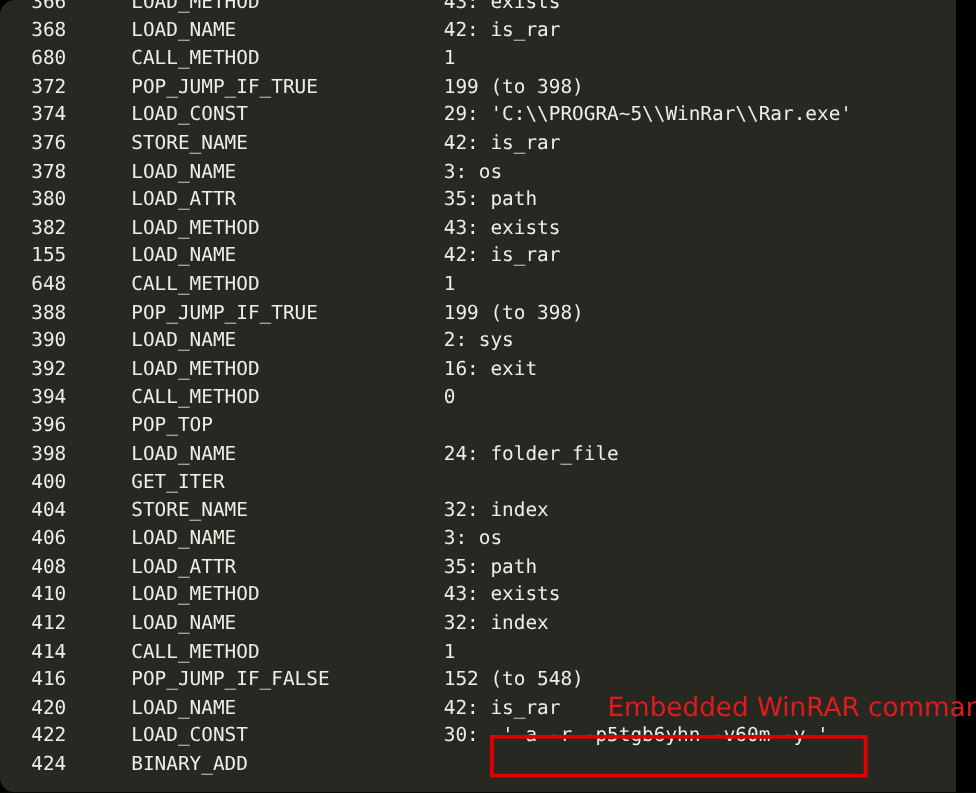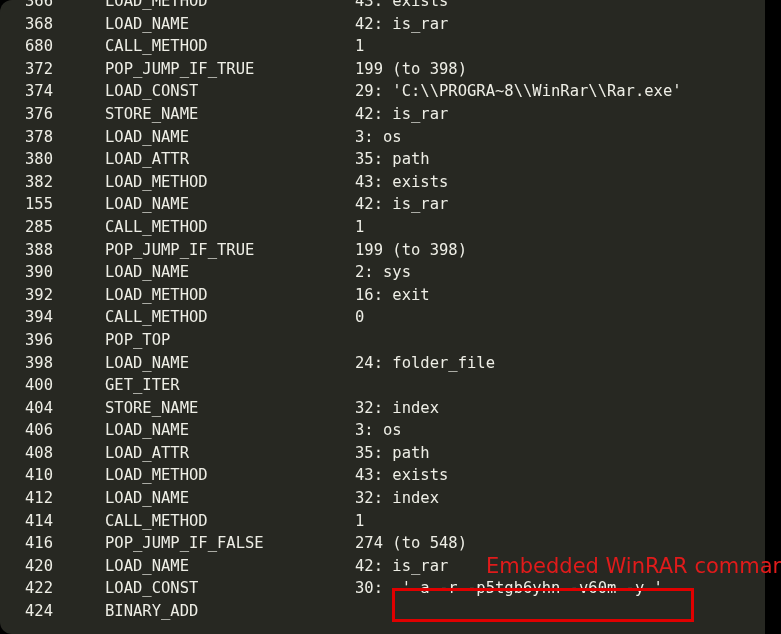--- a/index.html
+++ b/index.html
@@ -121,41 +121,41 @@
 <body>
 
 <div id="screen">
 
   <div id="disasm-panel">
     <div id="code-listing">
         <div class="code-row"><span class="col-offset">366</span><span class="col-opcode">LOAD_METHOD</span><span class="col-arg">43: exists</span></div>
         <div class="code-row"><span class="col-offset">368</span><span class="col-opcode">LOAD_NAME</span><span class="col-arg">42: is_rar</span></div>
         <div class="code-row"><span class="col-offset">680</span><span class="col-opcode">CALL_METHOD</span><span class="col-arg">1</span></div>
         <div class="code-row"><span class="col-offset">372</span><span class="col-opcode">POP_JUMP_IF_TRUE</span><span class="col-arg">199 (to 398)</span></div>
-        <div class="code-row"><span class="col-offset">374</span><span class="col-opcode">LOAD_CONST</span><span class="col-arg">29: 'C:\\PROGRA~8\\WinRar\\Rar.exe'</span></div>
+        <div class="code-row"><span class="col-offset">374</span><span class="col-opcode">LOAD_CONST</span><span class="col-arg">29: 'C:\\PROGRA~5\\WinRar\\Rar.exe'</span></div>
         <div class="code-row"><span class="col-offset">376</span><span class="col-opcode">STORE_NAME</span><span class="col-arg">42: is_rar</span></div>
         <div class="code-row"><span class="col-offset">378</span><span class="col-opcode">LOAD_NAME</span><span class="col-arg">3: os</span></div>
         <div class="code-row"><span class="col-offset">380</span><span class="col-opcode">LOAD_ATTR</span><span class="col-arg">35: path</span></div>
         <div class="code-row"><span class="col-offset">382</span><span class="col-opcode">LOAD_METHOD</span><span class="col-arg">43: exists</span></div>
         <div class="code-row"><span class="col-offset">155</span><span class="col-opcode">LOAD_NAME</span><span class="col-arg">42: is_rar</span></div>
-        <div class="code-row"><span class="col-offset">285</span><span class="col-opcode">CALL_METHOD</span><span class="col-arg">1</span></div>
+        <div class="code-row"><span class="col-offset">648</span><span class="col-opcode">CALL_METHOD</span><span class="col-arg">1</span></div>
         <div class="code-row"><span class="col-offset">388</span><span class="col-opcode">POP_JUMP_IF_TRUE</span><span class="col-arg">199 (to 398)</span></div>
         <div class="code-row"><span class="col-offset">390</span><span class="col-opcode">LOAD_NAME</span><span class="col-arg">2: sys</span></div>
         <div class="code-row"><span class="col-offset">392</span><span class="col-opcode">LOAD_METHOD</span><span class="col-arg">16: exit</span></div>
         <div class="code-row"><span class="col-offset">394</span><span class="col-opcode">CALL_METHOD</span><span class="col-arg">0</span></div>
         <div class="code-row"><span class="col-offset">396</span><span class="col-opcode">POP_TOP</span><span class="col-arg"></span></div>
         <div class="code-row"><span class="col-offset">398</span><span class="col-opcode">LOAD_NAME</span><span class="col-arg">24: folder_file</span></div>
         <div class="code-row"><span class="col-offset">400</span><span class="col-opcode">GET_ITER</span><span class="col-arg"></span></div>
         <div class="code-row"><span class="col-offset">404</span><span class="col-opcode">STORE_NAME</span><span class="col-arg">32: index</span></div>
         <div class="code-row"><span class="col-offset">406</span><span class="col-opcode">LOAD_NAME</span><span class="col-arg">3: os</span></div>
         <div class="code-row"><span class="col-offset">408</span><span class="col-opcode">LOAD_ATTR</span><span class="col-arg">35: path</span></div>
         <div class="code-row"><span class="col-offset">410</span><span class="col-opcode">LOAD_METHOD</span><span class="col-arg">43: exists</span></div>
         <div class="code-row"><span class="col-offset">412</span><span class="col-opcode">LOAD_NAME</span><span class="col-arg">32: index</span></div>
         <div class="code-row"><span class="col-offset">414</span><span class="col-opcode">CALL_METHOD</span><span class="col-arg">1</span></div>
-        <div class="code-row"><span class="col-offset">416</span><span class="col-opcode">POP_JUMP_IF_FALSE</span><span class="col-arg">274 (to 548)</span></div>
+        <div class="code-row"><span class="col-offset">416</span><span class="col-opcode">POP_JUMP_IF_FALSE</span><span class="col-arg">152 (to 548)</span></div>
         <div class="code-row"><span class="col-offset">420</span><span class="col-opcode">LOAD_NAME</span><span class="col-arg">42: is_rar</span></div>
         <div class="code-row"><span class="col-offset">422</span><span class="col-opcode">LOAD_CONST</span><span class="col-arg">30:  ' a -r -p5tgb6yhn -v60m -y '</span></div>
         <div class="code-row"><span class="col-offset">424</span><span class="col-opcode">BINARY_ADD</span><span class="col-arg"></span></div>
       </div>
   </div>
 
   <div id="right-black-strip"></div>
 
   <div id="annotation-label">Embedded WinRAR command</div>
 

